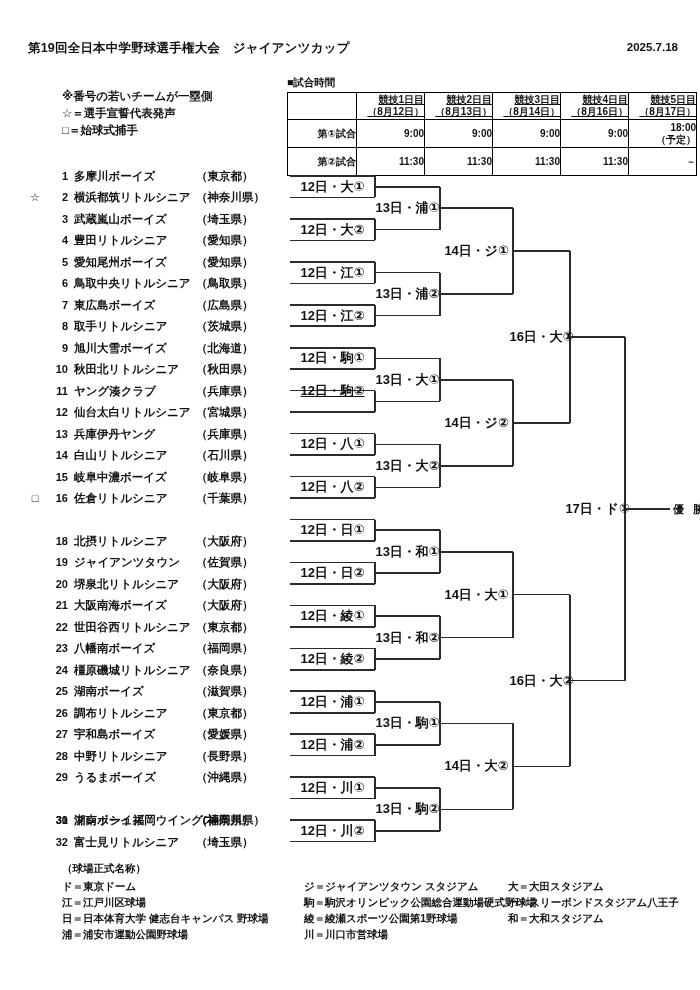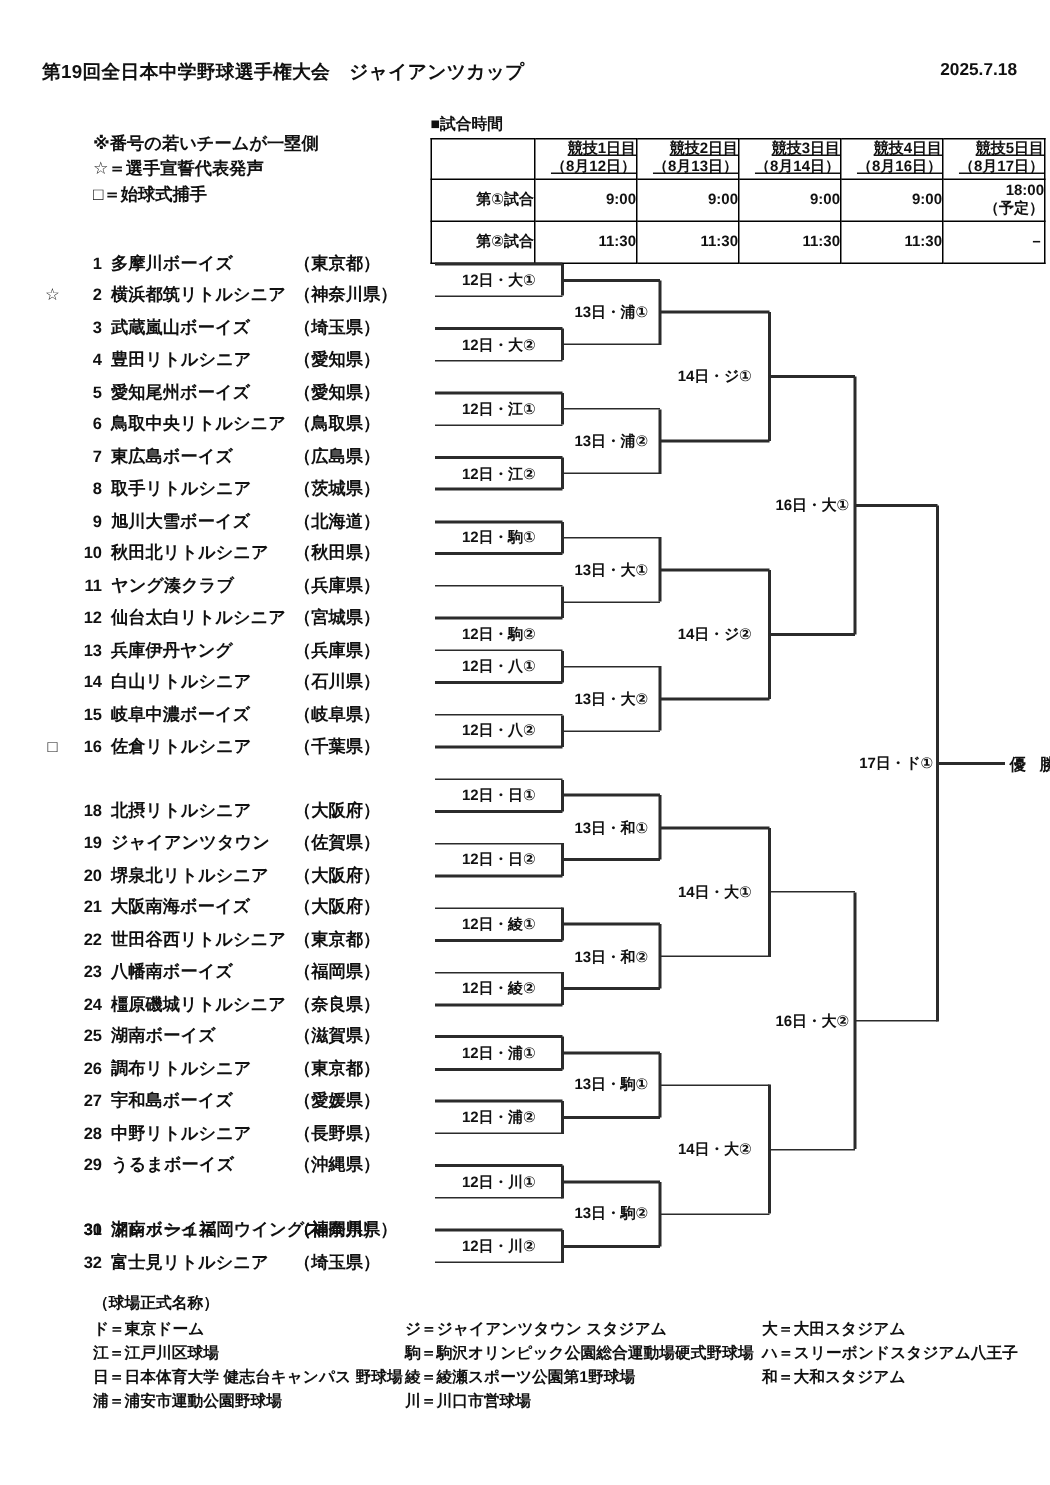--- a/index.html
+++ b/index.html
@@ -66,39 +66,39 @@
   .t-name{position:absolute;left:74px;font-size:11.5px;}
   .t-pref{position:absolute;left:196px;font-size:11.5px;}
 
   
   .bracket{position:absolute;left:0;top:0;width:700px;height:870px;}
   .ln{position:absolute;background:#2b2b2b;}
   .ln.h{height:1.6px;}
   .ln.v{width:1.6px;}
   .m-label{
     position:absolute;
-    font-size:10px;font-weight:bold;
+    font-size:13px;font-weight:bold;
     white-space:nowrap;
     color:#111;
     letter-spacing:-.1px;
   }
   .m-label.ctr{transform:translate(-50%,-50%);}
 
   .champ{
     position:absolute;
     font-size:11px;font-weight:bold;white-space:nowrap;
     letter-spacing:3px;
   }
 
   
   .venues{position:absolute;left:0;top:862px;width:700px;}
   .v-col{position:absolute;font-size:10.5px;font-weight:bold;line-height:16px;}
   .v-col div{white-space:nowrap;}
   .v-c1{left:62px;top:0;}
-  .v-c2{left:270px;top:16px;}
+  .v-c2{left:304px;top:16px;}
   .v-c3{left:508px;top:16px;}
   .v-title{position:absolute;left:62px;top:0;font-size:10.5px;font-weight:bold;}
 </style>
 </head>
 <body>
 
 <div id="page">
 
   <div class="hdr-title">第19回全日本中学野球選手権大会　ジャイアンツカップ</div>
   <div class="hdr-date">2025.7.18</div>
@@ -363,21 +363,21 @@
       <div class="ln h" style="left: 290px; top: 325.49px; width: 85px;"></div>
       <div class="ln v" style="left: 374.2px; top: 304.82px; height: 21.47px;"></div>
       <div class="m-label ctr" style="left: 332.5px; top: 315.555px;">12日・江②</div>
       <div class="ln h" style="left: 290px; top: 346.96px; width: 85px;"></div>
       <div class="ln h" style="left: 290px; top: 368.43px; width: 85px;"></div>
       <div class="ln v" style="left: 374.2px; top: 347.76px; height: 21.47px;"></div>
       <div class="m-label ctr" style="left: 332.5px; top: 358.495px;">12日・駒①</div>
       <div class="ln h" style="left: 290px; top: 389.9px; width: 85px;"></div>
       <div class="ln h" style="left: 290px; top: 411.37px; width: 85px;"></div>
       <div class="ln v" style="left: 374.2px; top: 390.7px; height: 21.47px;"></div>
-      <div class="m-label ctr" style="left: 332.5px; top: 423px;">12日・駒②</div>
+      <div class="m-label ctr" style="left: 332.5px; top: 391px; text-decoration: underline;">12日・駒②</div>
       <div class="ln h" style="left: 290px; top: 432.84px; width: 85px;"></div>
       <div class="ln h" style="left: 290px; top: 454.31px; width: 85px;"></div>
       <div class="ln v" style="left: 374.2px; top: 433.64px; height: 21.47px;"></div>
       <div class="m-label ctr" style="left: 332.5px; top: 444.375px;">12日・八①</div>
       <div class="ln h" style="left: 290px; top: 475.78px; width: 85px;"></div>
       <div class="ln h" style="left: 290px; top: 497.25px; width: 85px;"></div>
       <div class="ln v" style="left: 374.2px; top: 476.58px; height: 21.47px;"></div>
       <div class="m-label ctr" style="left: 332.5px; top: 487.315px;">12日・八②</div>
       <div class="ln h" style="left: 290px; top: 518.72px; width: 85px;"></div>
       <div class="ln h" style="left: 290px; top: 540.19px; width: 85px;"></div>

